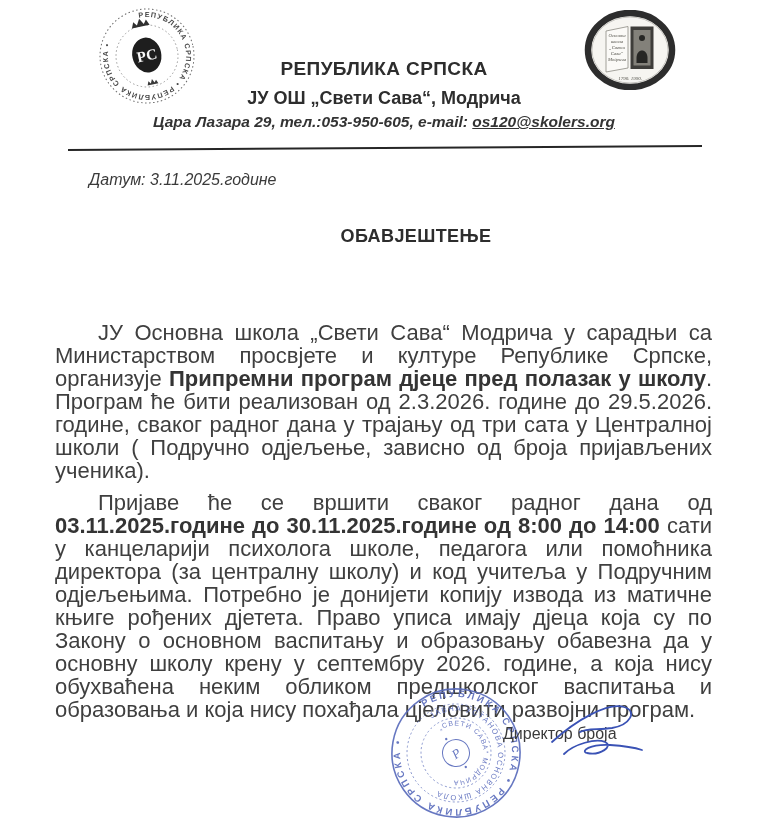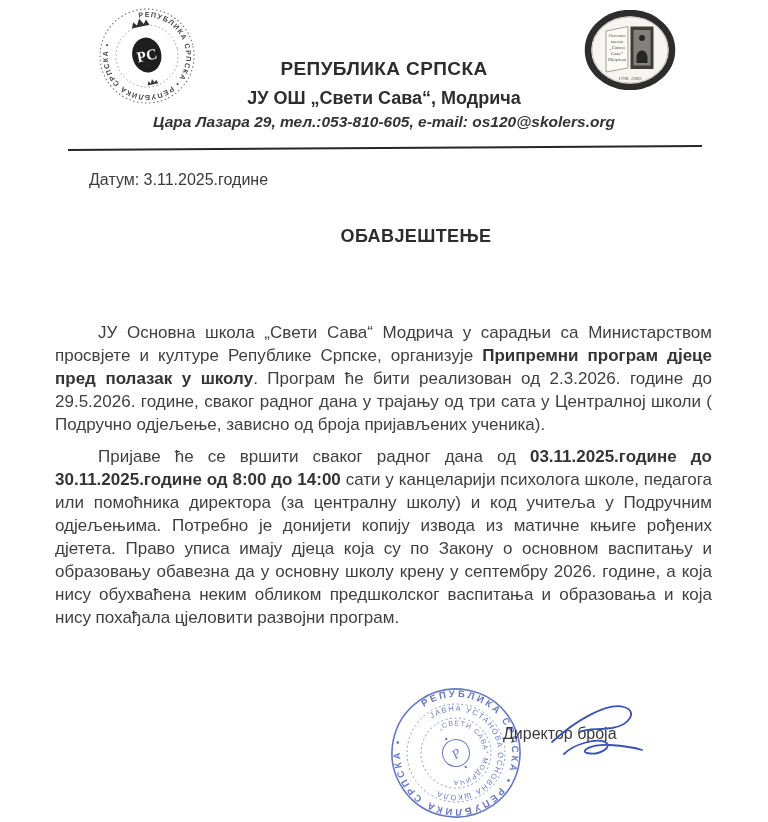--- a/index.html
+++ b/index.html
@@ -7,27 +7,27 @@
     position:relative;width:768px;height:822px;background:#fff;overflow:hidden;
     font-family:"Liberation Sans",sans-serif;color:#3f3f3f;
   }
   
   .seal-left{position:absolute;left:97px;top:6px;width:100px;height:100px;}
   .seal-right{position:absolute;left:584px;top:10px;width:92px;height:80px;}
   .head-text{position:absolute;top:58px;left:0;width:768px;text-align:center;color:#2d2d2d;}
   .head-line1{font-size:19px;font-weight:bold;letter-spacing:.4px;}
   .head-line2{font-size:18px;font-weight:bold;margin-top:8px;}
   .head-line3,.head-line4{font-size:15.5px;font-weight:bold;font-style:italic;margin-top:4px;color:#333;}
-  .email-link{}
+  .email-link{text-decoration:underline;}
   .rule{position:absolute;top:147px;left:68px;width:634px;border-top:2.6px solid #262626;transform:rotate(-.35deg);}
   
-  .date-line{position:absolute;top:171px;left:89px;font-size:16px;color:#3a3a3a;}
+  .date-line{position:absolute;top:171px;left:89px;font-size:16px;color:#3a3a3a;font-style:italic;}
   .notice-title{position:absolute;top:226px;left:0;width:768px;margin:0;text-align:center;
     font-size:18px;font-weight:bold;letter-spacing:.4px;color:#2d2d2d;padding-left:32px;}
-  .body-text{position:absolute;top:321px;left:55px;width:657px;font-size:17px;line-height:23px;
+  .body-text{position:absolute;top:321px;left:55px;width:657px;font-size:22px;line-height:23px;
     text-align:justify;color:#3f3f3f;}
   .body-text p{margin:0 0 9px 0;text-indent:43px;}
   .body-text b{color:#343434;}
   
   .stamp{position:absolute;left:383px;top:680px;width:146px;height:146px;z-index:1;opacity:.92;}
   .sig-scribble{position:absolute;left:538px;top:698px;width:132px;height:72px;z-index:3;}
   .director-role{position:absolute;left:503px;top:725px;font-size:16px;color:#3a3a3a;z-index:2;}
   .director-name{position:absolute;left:487px;top:757px;font-size:16px;color:#3a3a3a;z-index:2;}
   .serif{font-family:"Liberation Serif",serif;}
 </style>
@@ -67,21 +67,21 @@
       <text x="33" y="39">„Свети</text>
       <text x="33" y="45">Сава“</text>
       <text x="33" y="51">Модрича</text>
     </g>
     <text x="46" y="69.5" font-size="5" font-style="italic" fill="#55544c" text-anchor="middle" font-family="Liberation Serif, serif">1790.   1990.</text>
   </svg>
 
   <div class="head-text">
     <div class="head-line1">РЕПУБЛИКА СРПСКА</div>
     <div class="head-line2">ЈУ ОШ „Свети Сава“, Модрича</div>
-    <div class="head-line3"><span>Цара Лазара 29, тел.:053-810-605, e-mail: </span><span class="email-link">os120@skolers.org</span></div>
+    <div class="head-line3"><span>Цара Лазара 29, тел.:053-950-605, e-mail: </span><span class="email-link">os120@skolers.org</span></div>
   </div>
 
   <div class="rule"></div>
 
   <div class="date-line">Датум: 3.11.2025.године</div>
   <h1 class="notice-title">ОБАВЈЕШТЕЊЕ</h1>
 
   <div class="body-text" id="paragraphs">
       <p><span>ЈУ Основна школа „Свети Сава“ Модрича у сарадњи са Министарством просвјете и културе Републике Српске, организује </span><b>Припремни програм дјеце пред полазак у школу</b><span>. Програм ће бити реализован од 2.3.2026. године до 29.5.2026. године, сваког радног дана у трајању од три сата у Централној школи ( Подручно одјељење, зависно од броја пријављених ученика).</span></p>
       <p><span>Пријаве ће се вршити сваког радног дана од </span><b>03.11.2025.године до 30.11.2025.године од 8:00 до 14:00</b><span> сати у канцеларији психолога школе, педагога или помоћника директора (за централну школу) и код учитеља у Подручним одјељењима. Потребно је донијети копију извода из матичне књиге рођених дјетета. Право уписа имају дјеца која су по Закону о основном васпитању и образовању обавезна да у основну школу крену у септембру 2026. године, а која нису обухваћена неким обликом предшколског васпитања и образовања и која нису похађала цјеловити развојни програм.</span></p>

